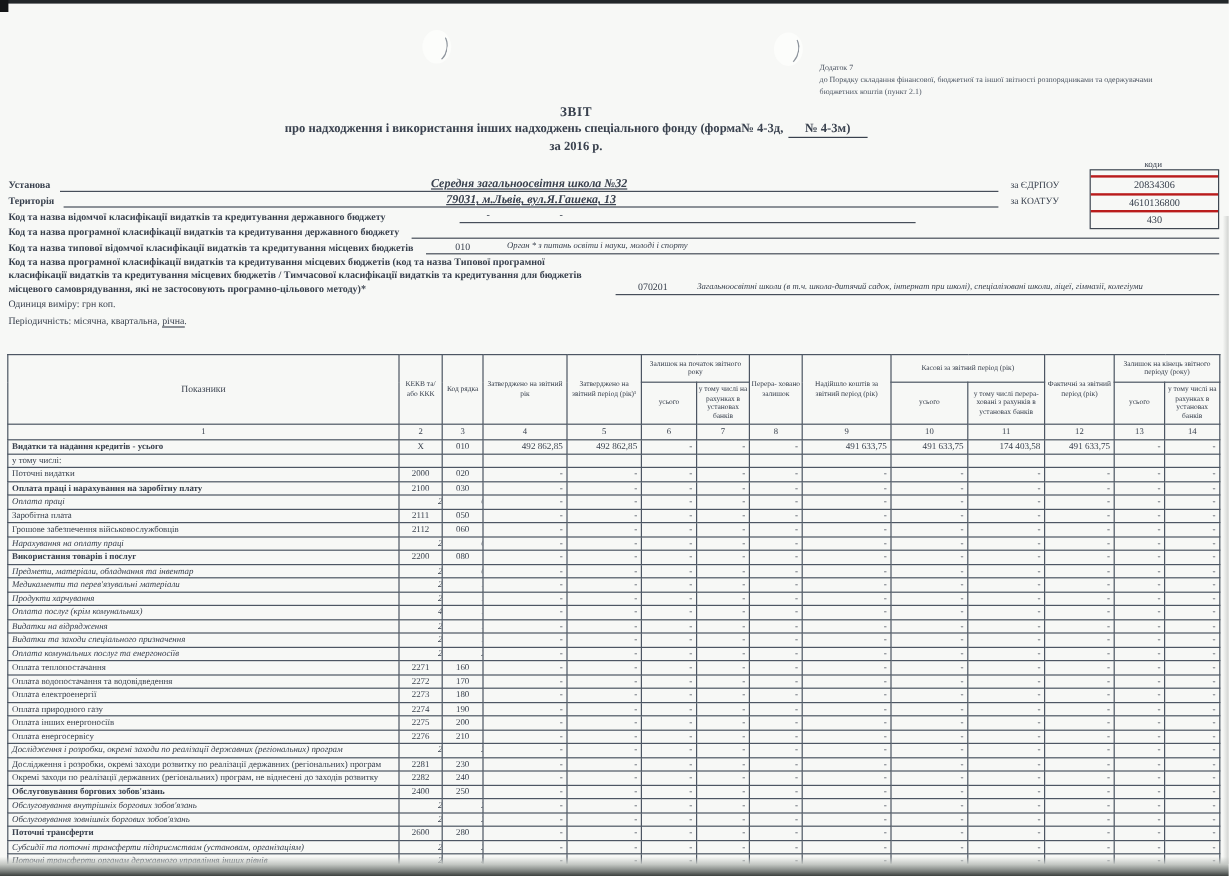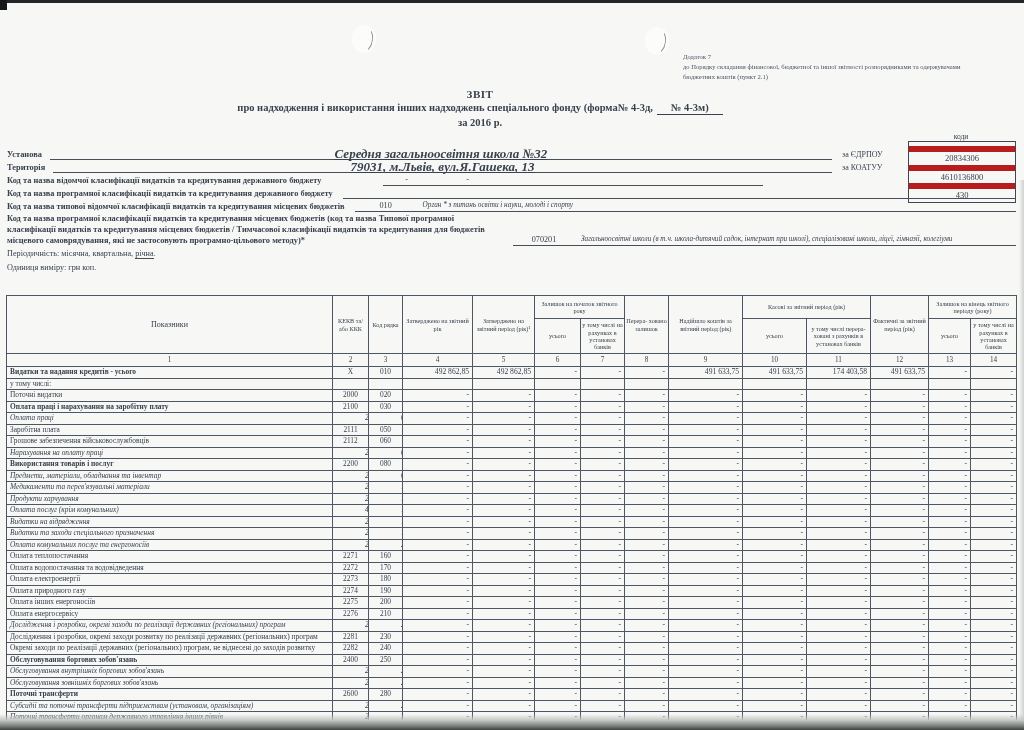--- a/index.html
+++ b/index.html
@@ -25,28 +25,28 @@
   
   .title{position:absolute;top:88px;left:0;width:960px;text-align:center;font-weight:bold;}
   .title .t1{font-size:11px;letter-spacing:.5px;}
   .title .t2{font-size:10.5px;margin-top:2px;}
   .title .t2 .uline{display:inline-block;border-bottom:1.2px solid #39414e;padding:0 14px 1px 14px;margin-left:4px;}
   .title .t3{font-size:10.5px;margin-top:2px;}
 
   
   .kody-label{position:absolute;top:132px;left:908px;width:106px;text-align:center;font-size:7.5px;}
   .codes-box{position:absolute;top:141px;left:908px;width:106px;border:1.5px solid #3f4752;padding-top:4px;background:transparent;}
-  .codes-row{height:12.5px;line-height:12.5px;text-align:center;font-size:8.5px;border-top:6px solid #b91c1c;}
+  .codes-row{height:12.5px;line-height:12.5px;text-align:center;font-size:8.5px;border-top:2px solid #b91c1c;}
 
   
   .form-area{position:absolute;top:147px;left:7px;width:1009px;}
   .frow{display:flex;align-items:flex-end;height:13px;}
   .flabel{font-weight:bold;font-size:8.4px;white-space:nowrap;line-height:11px;}
   .fvalue{flex:1;border-bottom:1px solid #464e59;text-align:center;font-style:italic;font-weight:bold;
-          font-size:13px;margin-left:8px;white-space:nowrap;line-height:11px;text-decoration:underline;}
+          font-size:10px;margin-left:8px;white-space:nowrap;line-height:11px;text-decoration:underline;}
   .fright{width:56px;font-size:8px;padding-left:10px;white-space:nowrap;line-height:11px;}
   .fgap{width:118px;}
   .fvalue4{width:380px;margin-left:62px;border-bottom:1px solid #464e59;font-size:8.4px;line-height:11px;}
   .fvalue4 .d1{margin-left:22px;} .fvalue4 .d2{margin-left:58px;}
   .fspacer{flex:1;}
   .fvalue6{flex:1;margin-left:10px;border-bottom:1px solid #464e59;display:flex;line-height:11px;}
   .fcode{width:62px;text-align:center;font-size:8.2px;}
   .ftext{flex:1;font-style:italic;font-size:7.2px;white-space:nowrap;overflow:hidden;padding-left:6px;}
   .frow-multi{display:flex;margin-top:2px;}
   .flabel-multi{width:492px;font-weight:bold;font-size:8.4px;line-height:1.28;}
@@ -133,22 +133,22 @@
           <span class="ftext">Орган * з питань освіти і науки, молоді і спорту</span>
         </span>
     </div>
     <div class="frow-multi">
       <div class="flabel-multi">Код та назва програмної класифікації видатків та кредитування місцевих бюджетів (код та назва Типової програмної класифікації видатків та кредитування місцевих бюджетів / Тимчасової класифікації видатків та кредитування для бюджетів місцевого самоврядування, які не застосовують програмно-цільового методу)*</div>
       <div class="fvalue7">
           <span class="fcode">070201</span>
           <span class="ftext">Загальноосвітні школи (в т.ч. школа-дитячий садок, інтернат при школі), спеціалізовані школи, ліцеї, гімназії, колегіуми</span>
         </div>
     </div>
+    <div class="fline">Одиниця виміру: грн коп.</div>
     <div class="fline"><span>Періодичність: місячна, квартальна, </span><span class="u">річна</span><span>.</span></div>
-    <div class="fline">Одиниця виміру: грн коп.</div>
   </div>
 
   <table class="report">
     <colgroup>
       <col style="width:326px">
         <col style="width:36px">
         <col style="width:34px">
       <col style="width:70px">
         <col style="width:62px">
         <col style="width:46px">

